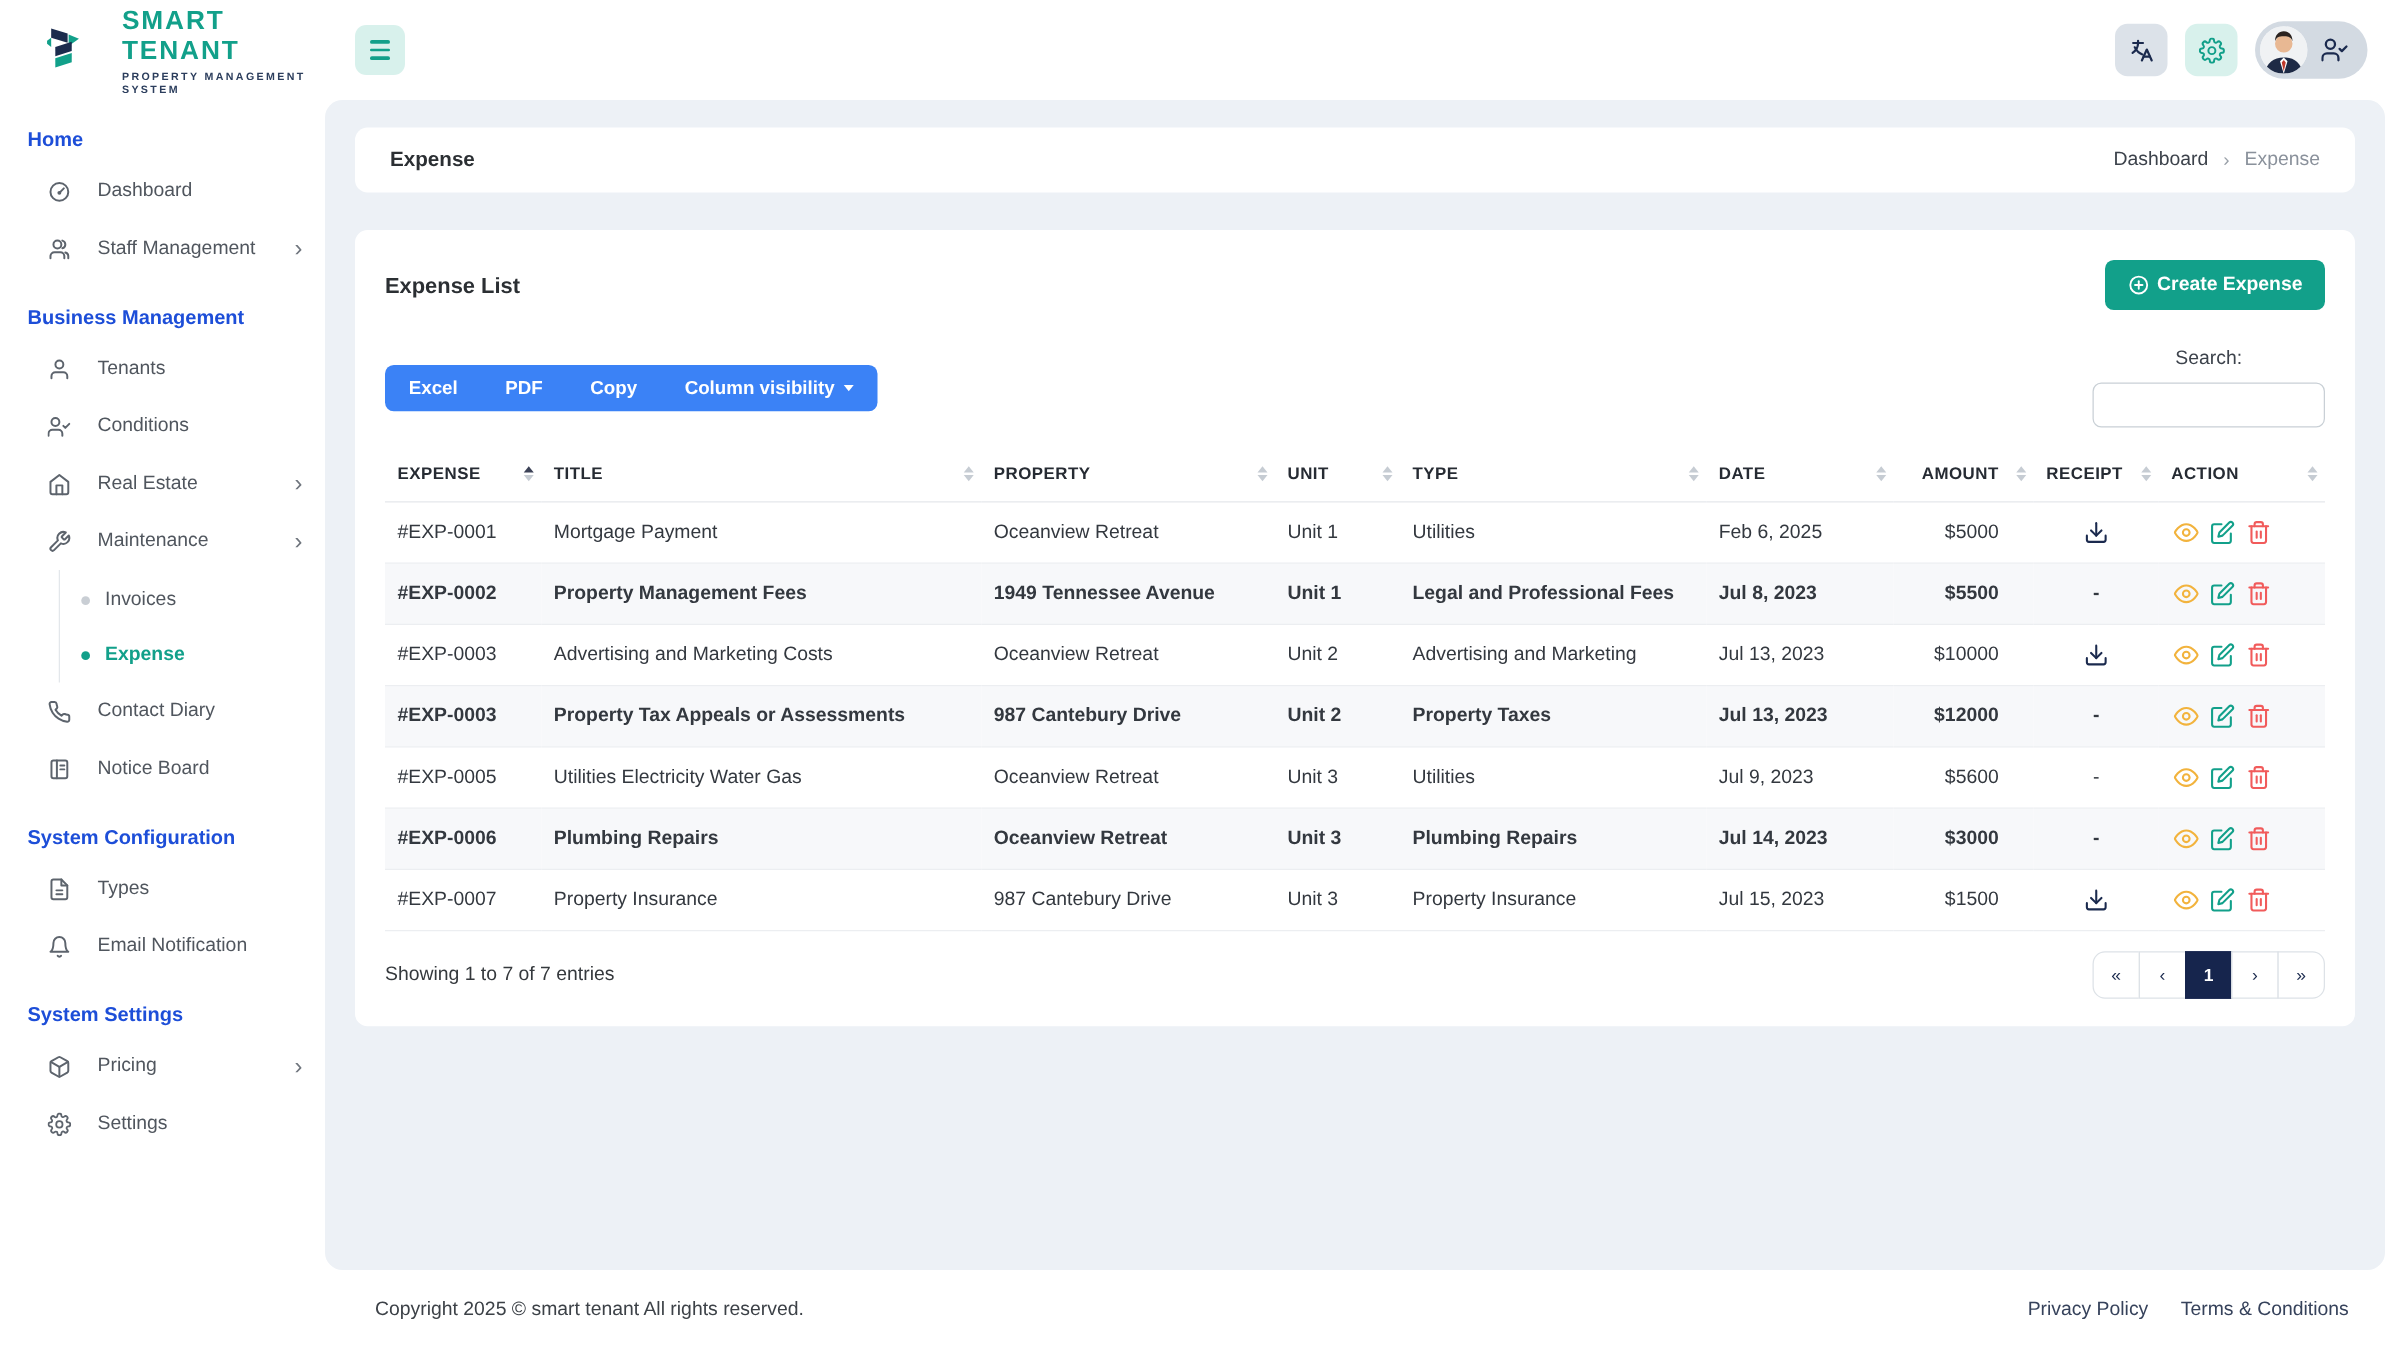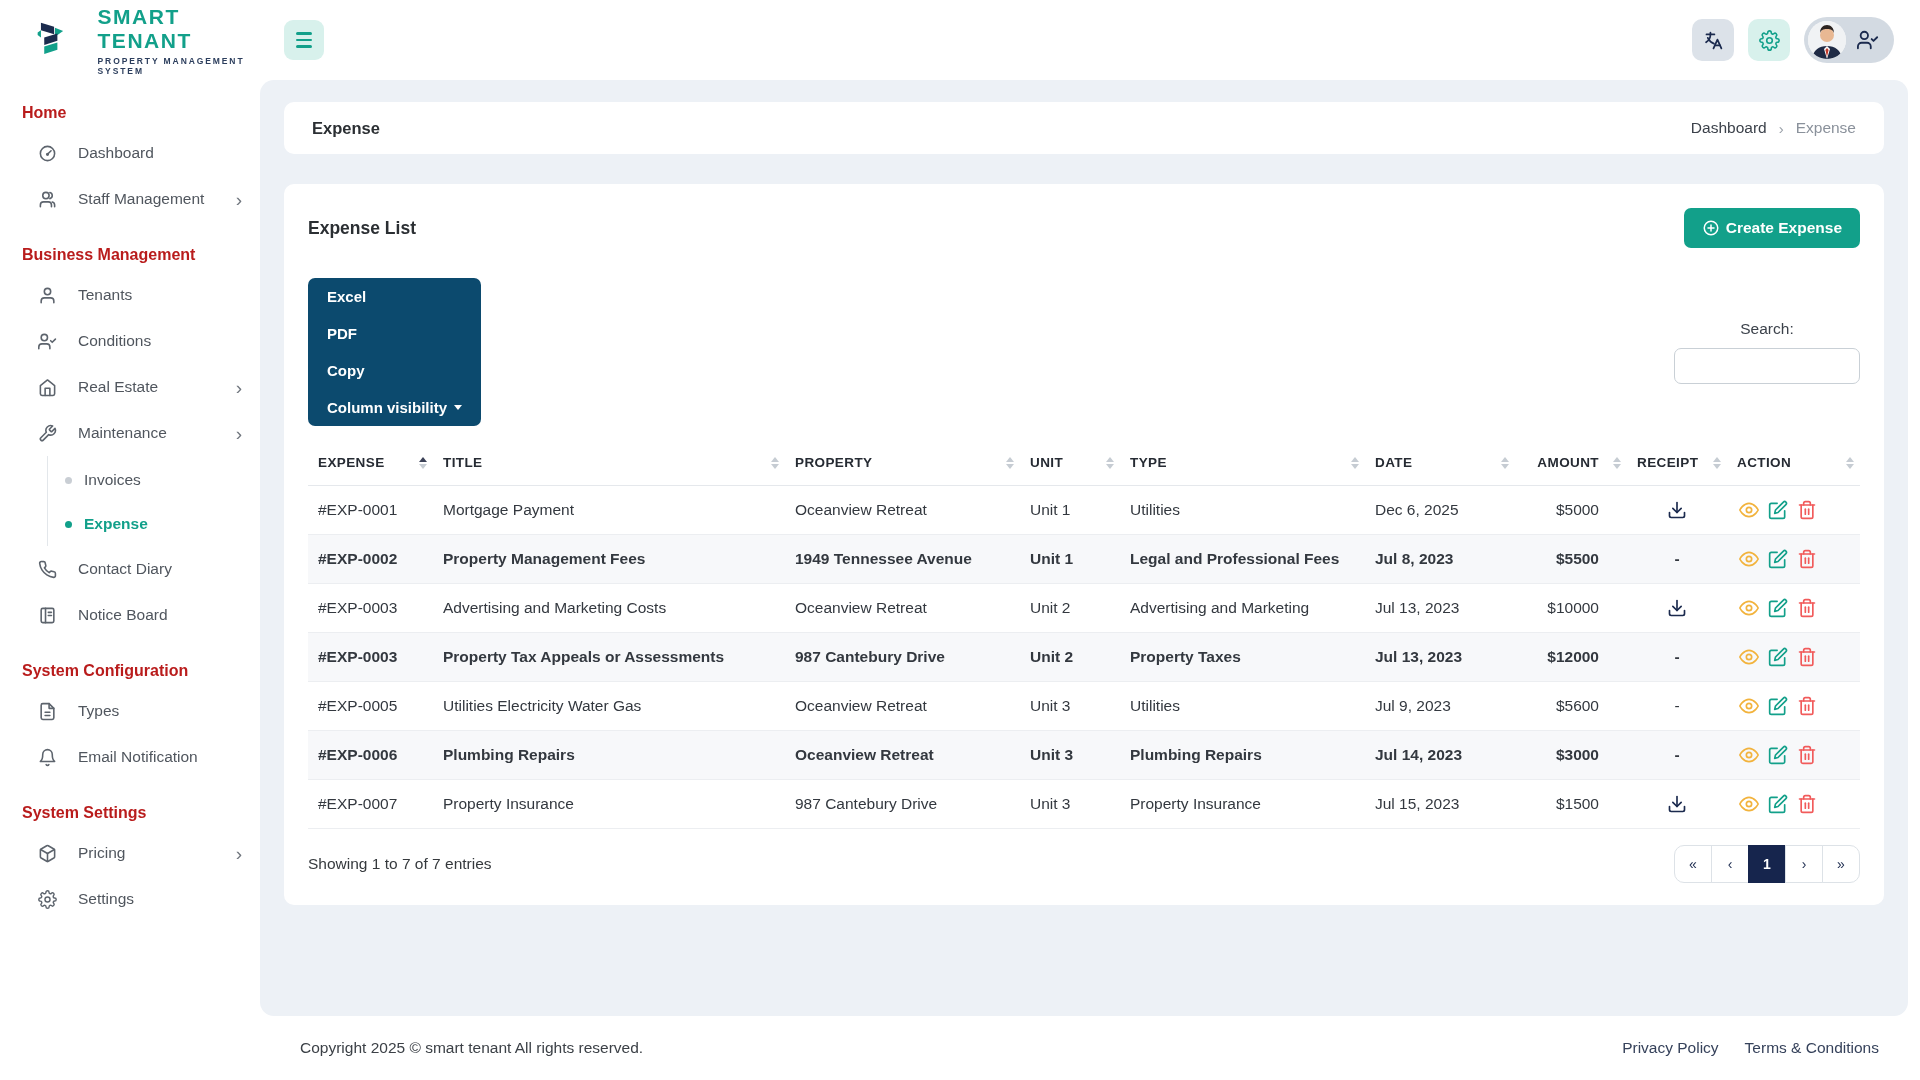--- a/index.html
+++ b/index.html
@@ -6,21 +6,21 @@
   html,body { width:1920px; height:1080px; overflow:hidden; }
   body { font-family:"Liberation Sans","DejaVu Sans",sans-serif; background:#ffffff; color:#33383f; }
 
   .app { display:flex; width:1920px; height:1080px; }
 
   
   .sidebar { width:260px; min-width:260px; background:#ffffff; height:100%; overflow:hidden; }
   .logo-wrap { height:80px; display:flex; align-items:center; padding-left:36px; gap:27px; }
   .logo-text .logo-name { font-size:21px; font-weight:700; color:#12a08a; letter-spacing:1.5px; }
   .logo-text .logo-tag { font-size:8.5px; font-weight:700; color:#2c3e5d; letter-spacing:1.9px; margin-top:3px; }
-  .nav-section-title { font-size:16px; font-weight:700; color:#b91c1c; padding:24px 0 8px 22px; }
+  .nav-section-title { font-size:16px; font-weight:700; color:#1d4ed8; padding:24px 0 8px 22px; }
   .nav-item { display:flex; align-items:center; height:46px; padding:0 18px 0 38px; gap:21px;
               color:#50565e; font-size:15.5px; cursor:pointer; }
   .nav-item svg { width:19px; height:19px; stroke:#5d646d; flex:none; }
   .nav-item .chev { margin-left:auto; color:#70767e; font-size:19px; line-height:1; }
   .nav-item.active-parent { background:#daf1ec; border-radius:10px; margin:0 14px 0 16px;
                             padding:0 14px 0 22px; color:#12a08a; font-weight:700; }
   .nav-item.active-parent svg { stroke:#12a08a; }
   .nav-item.active-parent .chev { color:#12a08a; transform:rotate(90deg); }
   .subnav { margin-left:47px; border-left:1.5px solid #e3e7eb; padding-top:2px; }
   .subnav-item { display:flex; align-items:center; height:44px; gap:12px; padding-left:17px;
@@ -57,21 +57,21 @@
 
   .list-card { padding:24px 24px 22px; }
   .list-head { display:flex; align-items:center; }
   .list-title { font-size:17.5px; font-weight:700; color:#2b2f33; }
   .btn-teal { background:#12a08a; color:#fff; border:none; border-radius:7px; cursor:pointer;
               font-family:inherit; font-size:15.5px; font-weight:700; }
   .create-btn { margin-left:auto; display:flex; align-items:center; gap:6px; padding:11px 18px; }
   .create-btn svg { width:18px; height:18px; }
 
   .toolbar { display:flex; align-items:center; margin-top:30px; }
-  .btn-group { display:flex; background:#0c4a6e; border-radius:7px; overflow:hidden;flex-direction:column; }
+  .btn-group { display:flex; background:#3b82f6; border-radius:7px; overflow:hidden; }
   .btn-group button { background:transparent; border:none; color:#fff; font-family:inherit;
                       font-size:15px; font-weight:700; padding:10px 19px; cursor:pointer;
                       display:flex; align-items:center; gap:7px; }
   .caret-down { width:0; height:0; border-left:4.5px solid transparent; border-right:4.5px solid transparent;
                 border-top:5px solid #fff; display:inline-block; }
   .search-area { margin-left:auto; display:flex; align-items:center; gap:10px;flex-direction:column; }
   .search-area label { font-size:15.5px; color:#3c424b; }
   .search-area input { width:186px; height:36px; border:1px solid #c9d0d6; border-radius:7px;
                        padding:0 10px; font-family:inherit; font-size:15px; outline:none; }
 
@@ -456,21 +456,21 @@
                   </span></th>
             </tr>
           </thead>
           <tbody>
               <tr>
                 <td>#EXP-0001</td>
                 <td>Mortgage Payment</td>
                 <td>Oceanview Retreat</td>
                 <td>Unit 1</td>
                 <td>Utilities</td>
-                <td>Dec 6, 2025</td>
+                <td>Feb 6, 2025</td>
                 <td class="amount">$5000</td>
                 <td class="receipt-cell"><button class="icon-btn"><svg viewBox="0 0 24 24" fill="none" stroke="#1b2a4e" stroke-width="2" stroke-linecap="round" stroke-linejoin="round">
                       <use href="#i-download"></use>
                     </svg></button></td>
                 <td class="actions-cell"><button class="icon-btn"><svg viewBox="0 0 24 24" fill="none" stroke="#f2b33d" stroke-width="2" stroke-linecap="round" stroke-linejoin="round">
                       <use href="#i-eye"></use>
                     </svg></button><button class="icon-btn"><svg viewBox="0 0 24 24" fill="none" stroke="#12a08a" stroke-width="2" stroke-linecap="round" stroke-linejoin="round">
                       <use href="#i-edit"></use>
                     </svg></button><button class="icon-btn"><svg viewBox="0 0 24 24" fill="none" stroke="#f15b5b" stroke-width="2" stroke-linecap="round" stroke-linejoin="round">
                       <use href="#i-trash"></use>

